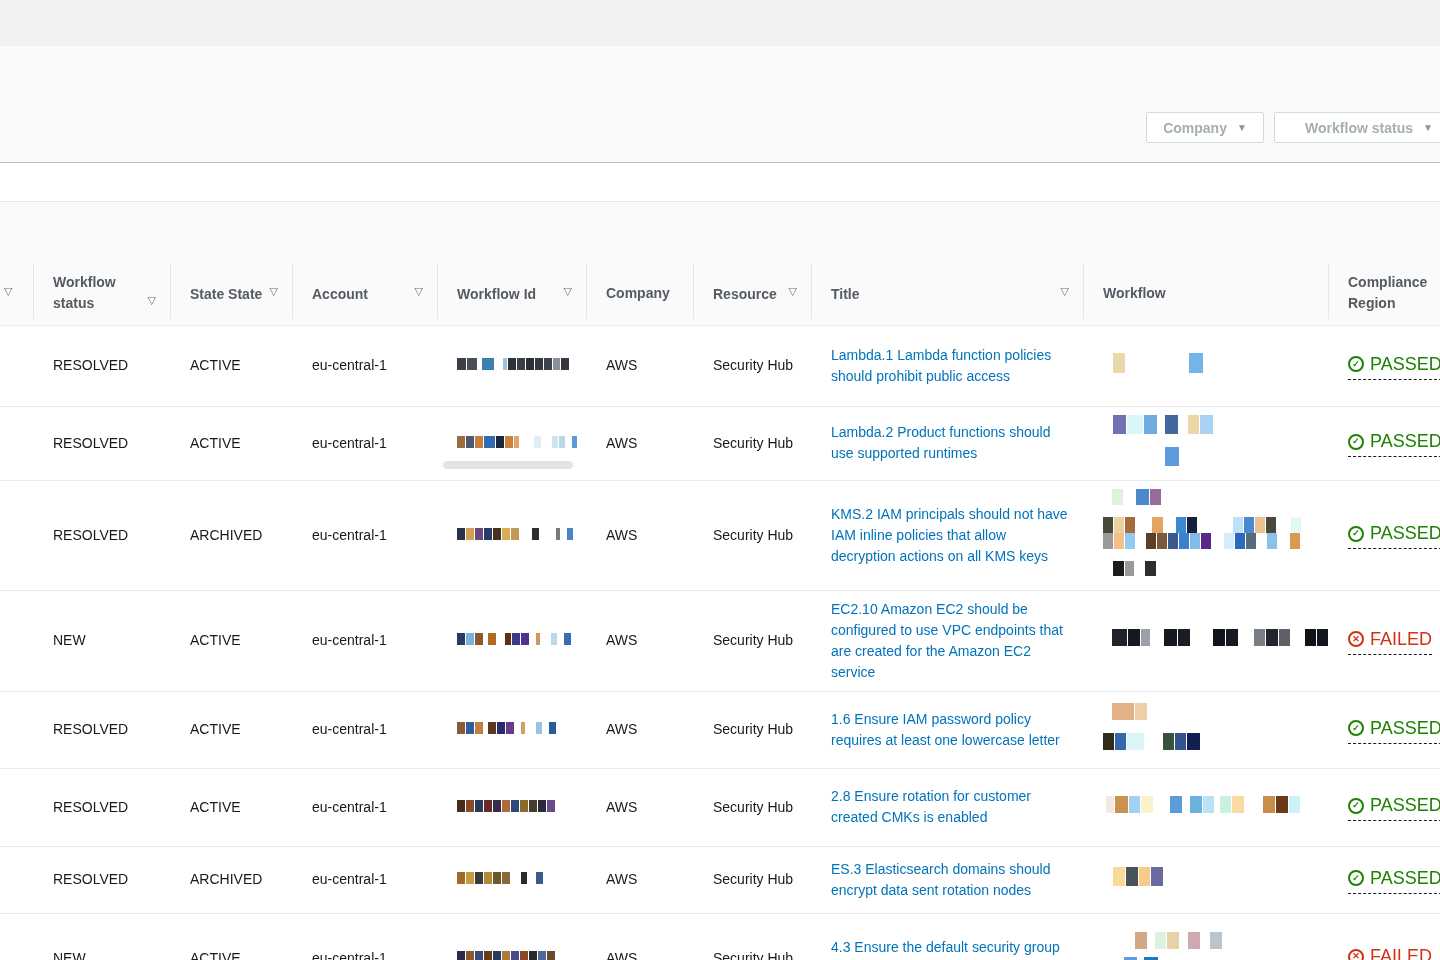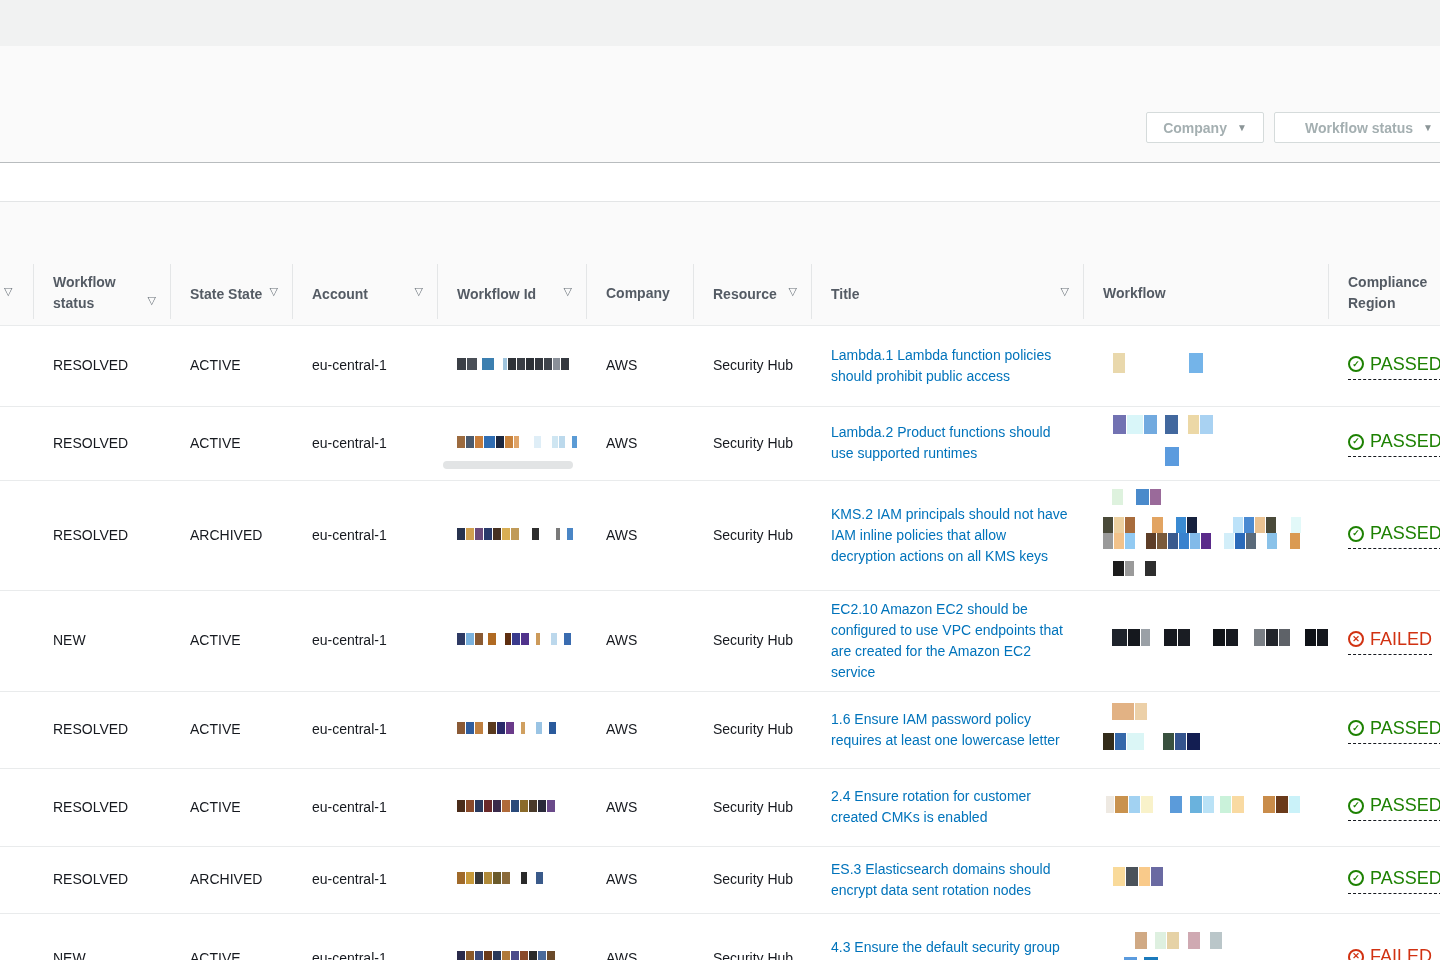--- a/index.html
+++ b/index.html
@@ -438,21 +438,21 @@
                 <span style="width: 8px; background: rgb(176, 106, 58);"></span>
                 <span style="width: 8px; background: rgb(42, 74, 122);"></span>
                 <span style="width: 8px; background: rgb(138, 106, 42);"></span>
                 <span style="width: 8px; background: rgb(74, 58, 42);"></span>
                 <span style="width: 8px; background: rgb(42, 42, 58);"></span>
                 <span style="width: 8px; background: rgb(106, 74, 138);"></span>
               </div></div></td>
       <td>AWS</td>
       <td>Security Hub</td>
       <td>
-            <a class="title-link">2.4 Ensure rotation for customer created CMKs is enabled</a>
+            <a class="title-link">2.8 Ensure rotation for customer created CMKs is enabled</a>
           </td>
       <td><div class="px"><div class="px-line" style="height: 17px;">
                 <span style="width: 2px;"></span>
                 <span style="width: 8px; background: rgb(238, 233, 226);"></span>
                 <span style="width: 13px; background: rgb(201, 146, 78);"></span>
                 <span style="width: 11px; background: rgb(162, 210, 242);"></span>
                 <span style="width: 12px; background: rgb(249, 242, 202);"></span>
                 <span style="width: 15px;"></span>
                 <span style="width: 12px; background: rgb(91, 155, 218);"></span>
                 <span style="width: 6px;"></span>

